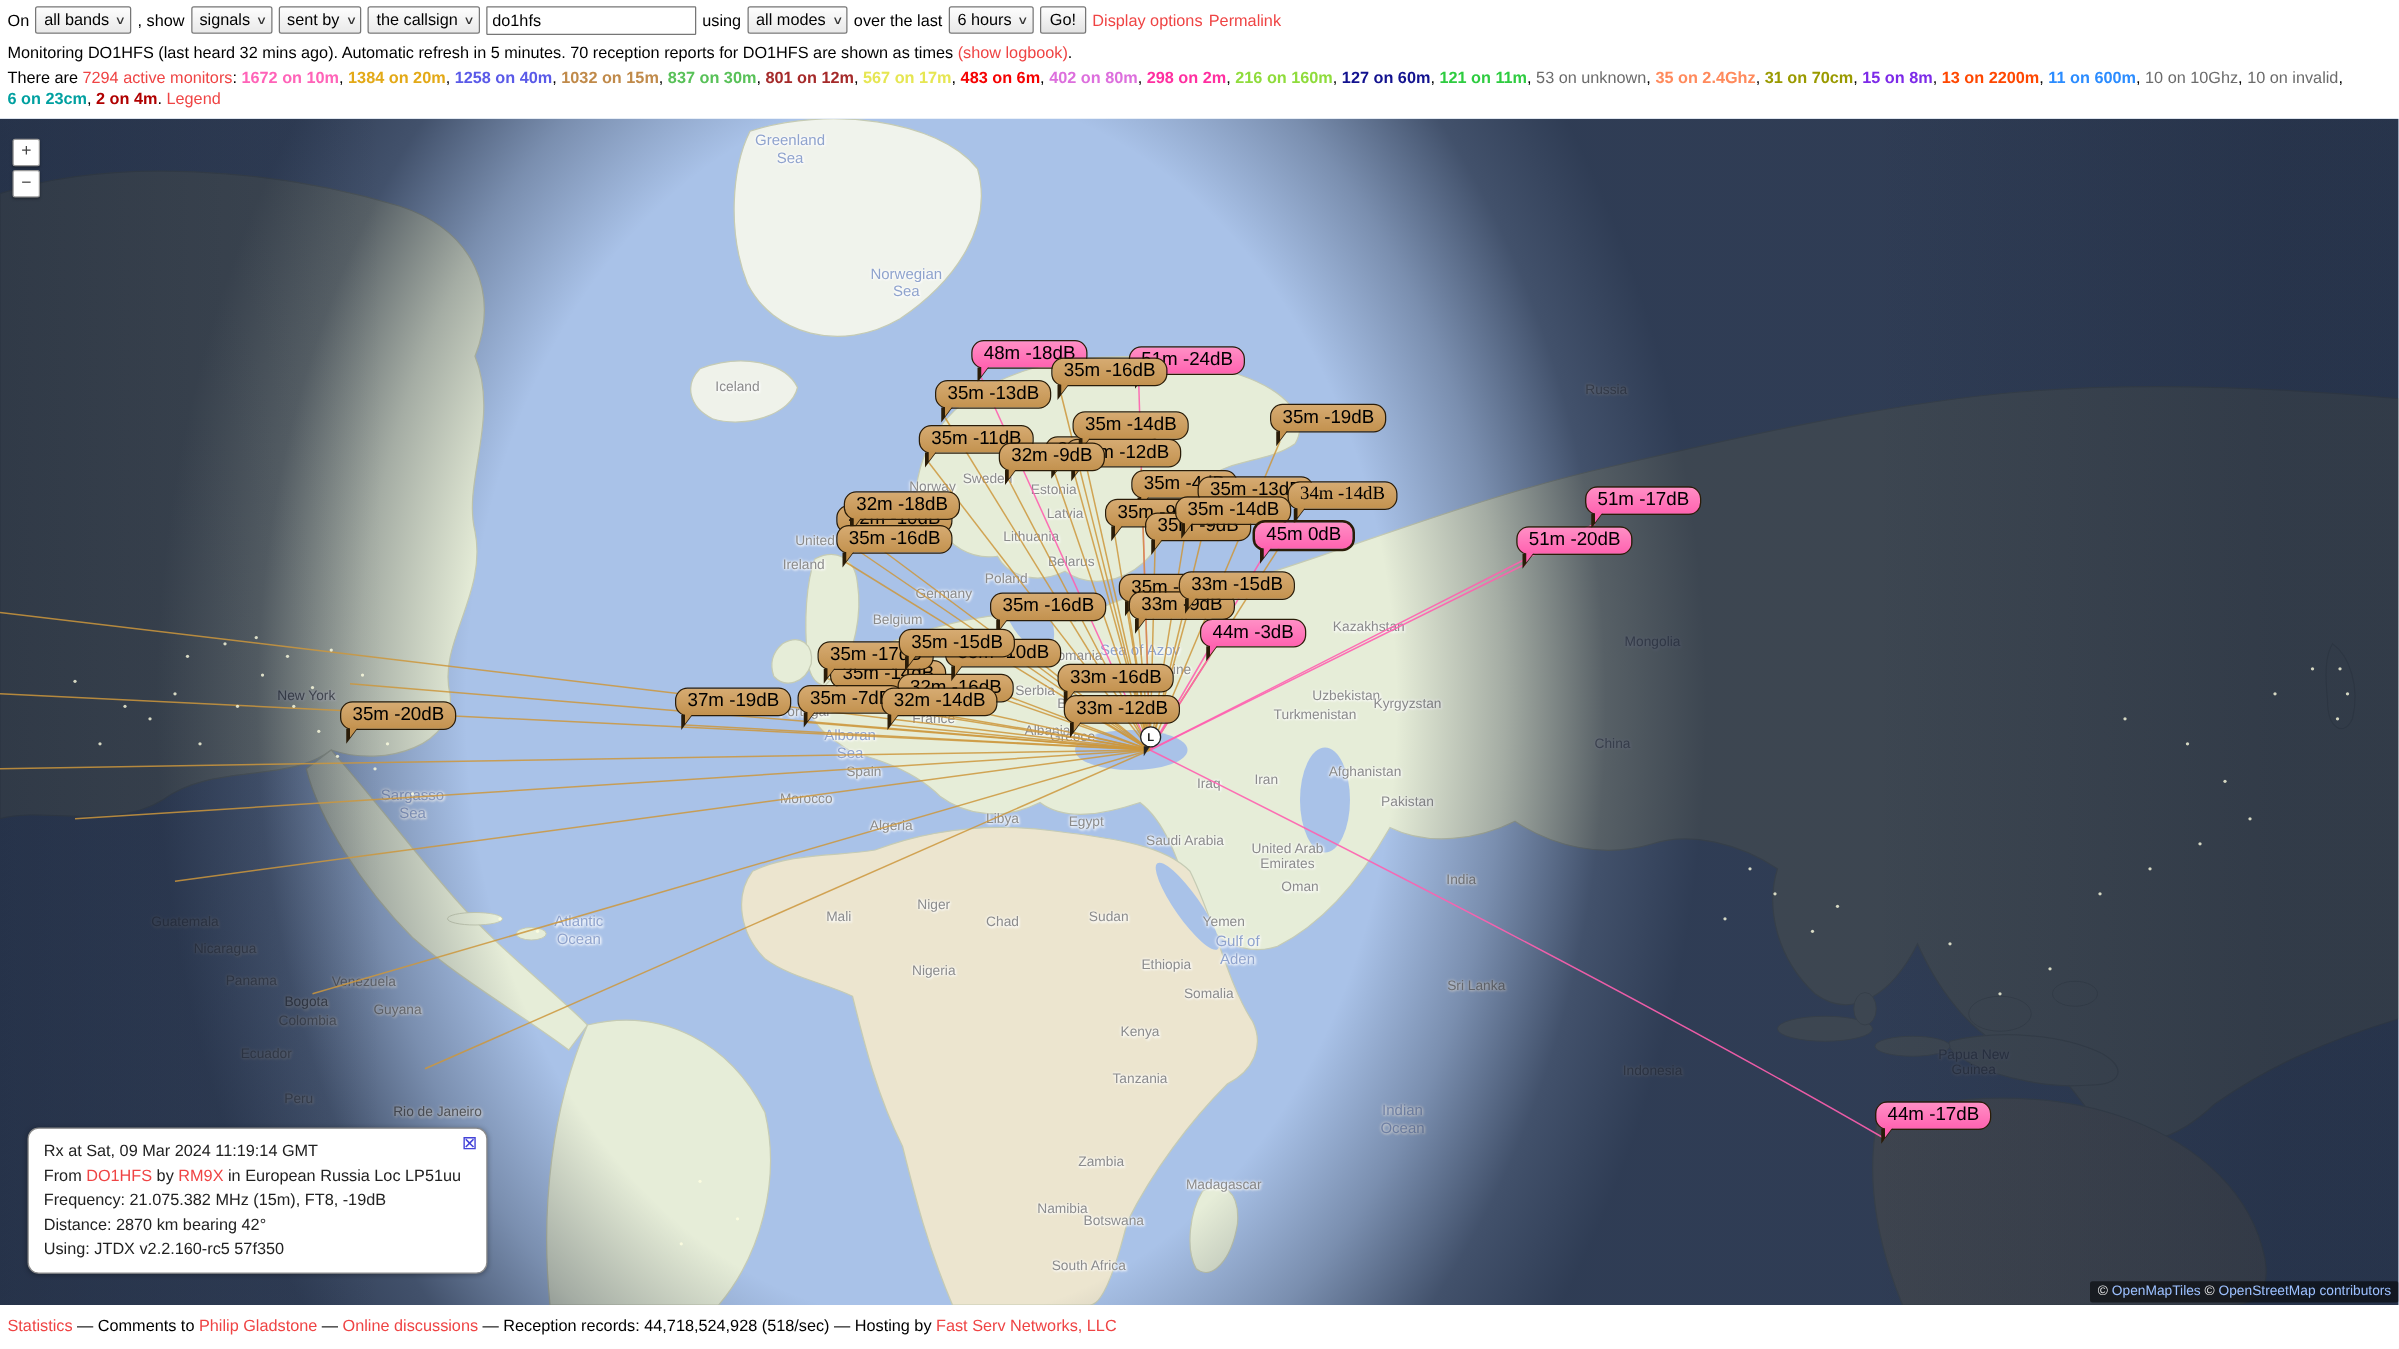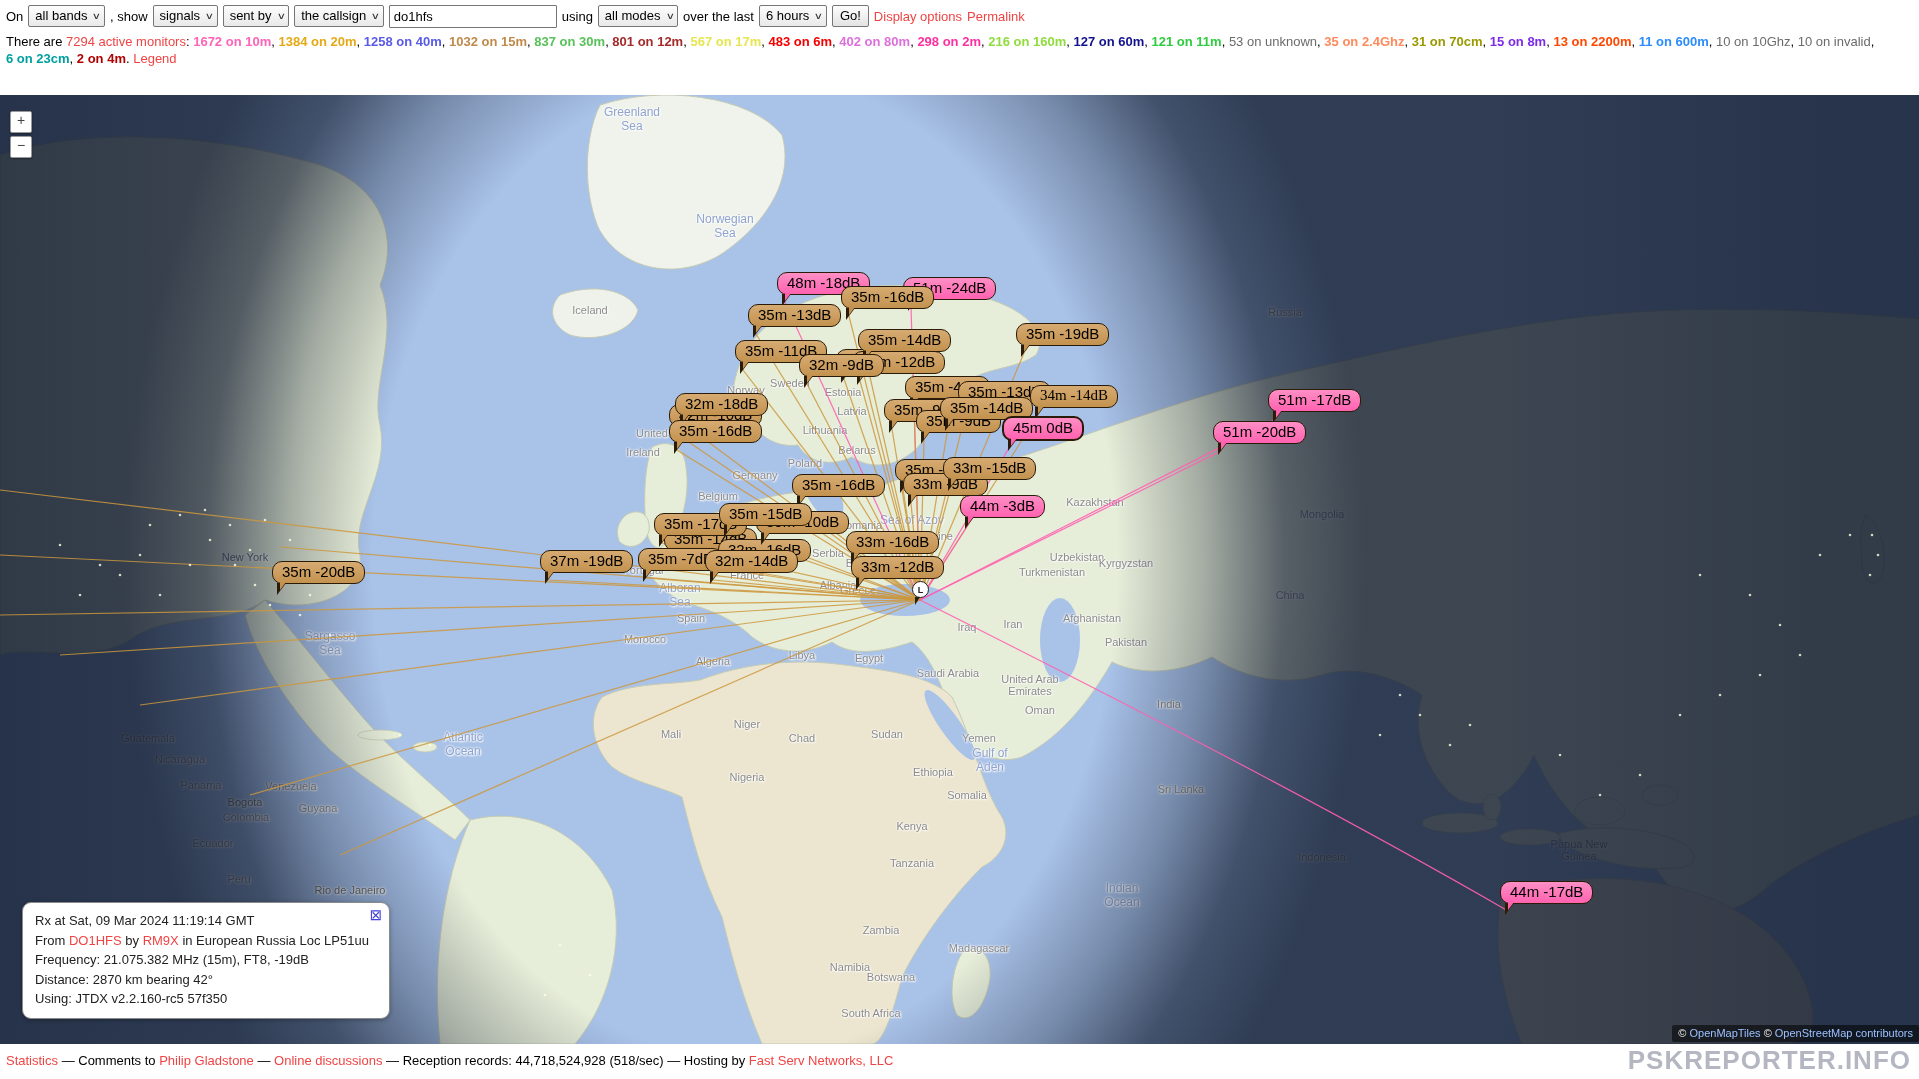--- a/index.html
+++ b/index.html
@@ -98,20 +98,21 @@
     <span>over the last</span>
     <span class="sel">
       <span>6 hours</span>
         <span class="arr">∨</span>
     </span>
     <button class="gobtn">Go!</button>
     <a>Display options</a>
     <a>Permalink</a>
   </div>
 
+  <div class="statusline"><span>Monitoring DO1HFS (last heard 32 mins ago). Automatic refresh in 5 minutes. 70 reception reports for DO1HFS are shown as times </span><a>(show logbook)</a><span>.</span></div>
 
   <div class="statusline"><span>There are </span><a>7294 active monitors</a><span>: </span><span><span class="mon" style="color: rgb(255, 99, 184);">1672 on 10m</span>, <span class="mon" style="color: rgb(227, 169, 23);">1384 on 20m</span>, <span class="mon" style="color: rgb(90, 90, 232);">1258 on 40m</span>, <span class="mon" style="color: rgb(192, 138, 74);">1032 on 15m</span>, <span class="mon" style="color: rgb(88, 193, 88);">837 on 30m</span>, <span class="mon" style="color: rgb(165, 42, 42);">801 on 12m</span>, <span class="mon" style="color: rgb(230, 230, 82);">567 on 17m</span>, <span class="mon" style="color: rgb(245, 0, 0);">483 on 6m</span>, <span class="mon" style="color: rgb(221, 111, 221);">402 on 80m</span>, <span class="mon" style="color: rgb(255, 47, 160);">298 on 2m</span>, <span class="mon" style="color: rgb(143, 220, 60);">216 on 160m</span>, <span class="mon" style="color: rgb(18, 18, 143);">127 on 60m</span>, <span class="mon" style="color: rgb(46, 204, 64);">121 on 11m</span>, <span class="mon" style="color: rgb(107, 107, 107); font-weight: normal;">53 on unknown</span>, <span class="mon" style="color: rgb(255, 138, 92);">35 on 2.4Ghz</span>, <span class="mon" style="color: rgb(154, 154, 0);">31 on 70cm</span>, <span class="mon" style="color: rgb(125, 42, 232);">15 on 8m</span>, <span class="mon" style="color: rgb(255, 71, 0);">13 on 2200m</span>, <span class="mon" style="color: rgb(43, 140, 255);">11 on 600m</span>, <span class="mon" style="color: rgb(107, 107, 107); font-weight: normal;">10 on 10Ghz</span>, <span class="mon" style="color: rgb(107, 107, 107); font-weight: normal;">10 on invalid</span>, <br><span class="mon" style="color: rgb(0, 160, 160);">6 on 23cm</span>, <span class="mon" style="color: rgb(176, 0, 0);">2 on 4m</span>. </span><a>Legend</a></div>
 
   <div class="map">
     <svg class="base" width="1919" height="949" viewBox="0 0 1919 949">
       <g stroke="#c5cbb4" stroke-width="1">
         <path d="M600,10 C660,-10 750,0 782,40 C795,85 765,130 720,160 C672,188 618,172 598,132 C582,92 585,40 600,10 Z" fill="#f0f3ec"></path>
         <path d="M0,60 C90,30 220,40 320,70 C380,90 400,140 380,190 C400,240 370,290 380,330 C390,380 350,420 360,460 C365,500 310,520 265,505 C230,532 170,515 130,545 C90,570 30,550 0,560 Z" fill="#e6edd8"></path>
         <path d="M265,505 C300,545 330,585 365,625 C400,665 440,695 470,725 L455,745 C415,715 370,690 330,655 C290,615 255,560 245,520 Z" fill="#e6edd8"></path>
         <path d="M470,725 C530,710 585,740 612,795 C625,850 608,910 575,949 L440,949 C432,870 442,790 470,725 Z" fill="#e6edd8"></path>
@@ -388,16 +389,15 @@
       <div>Frequency: 21.075.382 MHz (15m), FT8, -19dB</div>
       <div>Distance: 2870 km bearing 42°</div>
       <div>Using: JTDX v2.2.160-rc5 57f350</div>
     </div>
 
     <div class="attrib"><span>© </span><a>OpenMapTiles</a><span> © </span><a>OpenStreetMap contributors</a></div>
   </div>
 
   <div class="footer">
     <div class="ftext"><a>Statistics</a><span> — Comments to </span><a>Philip Gladstone</a><span> — </span><a>Online discussions</a><span> — Reception records: 44,718,524,928 (518/sec) — Hosting by </span><a>Fast Serv Networks, LLC</a></div>
-    <span class="watermark">PSKREPORTER.INFO</span>
   </div>
 
 </div>
 
 </body></html>

